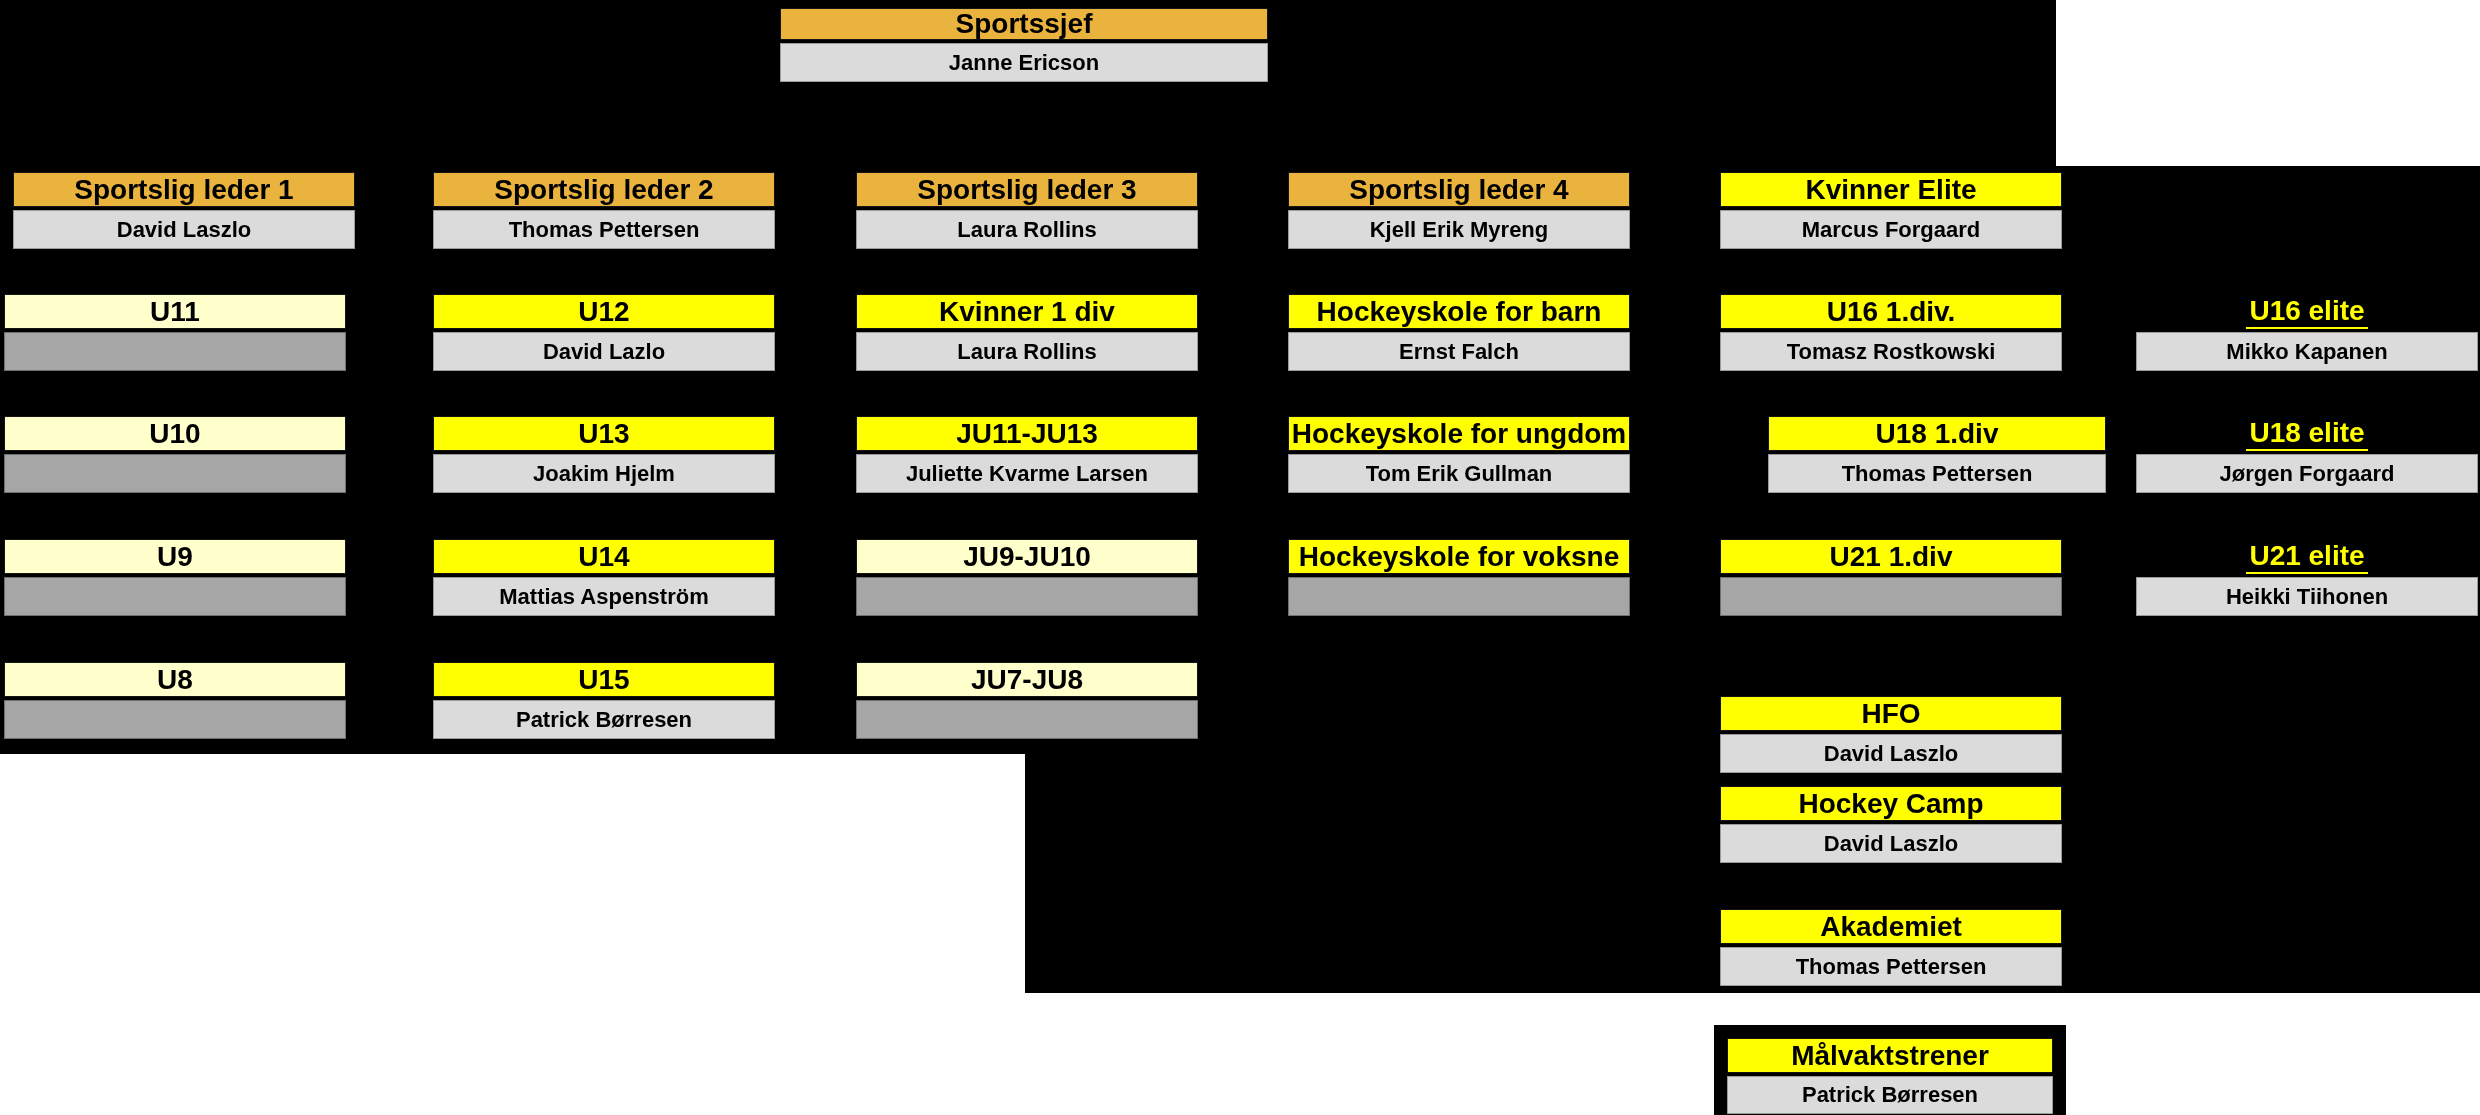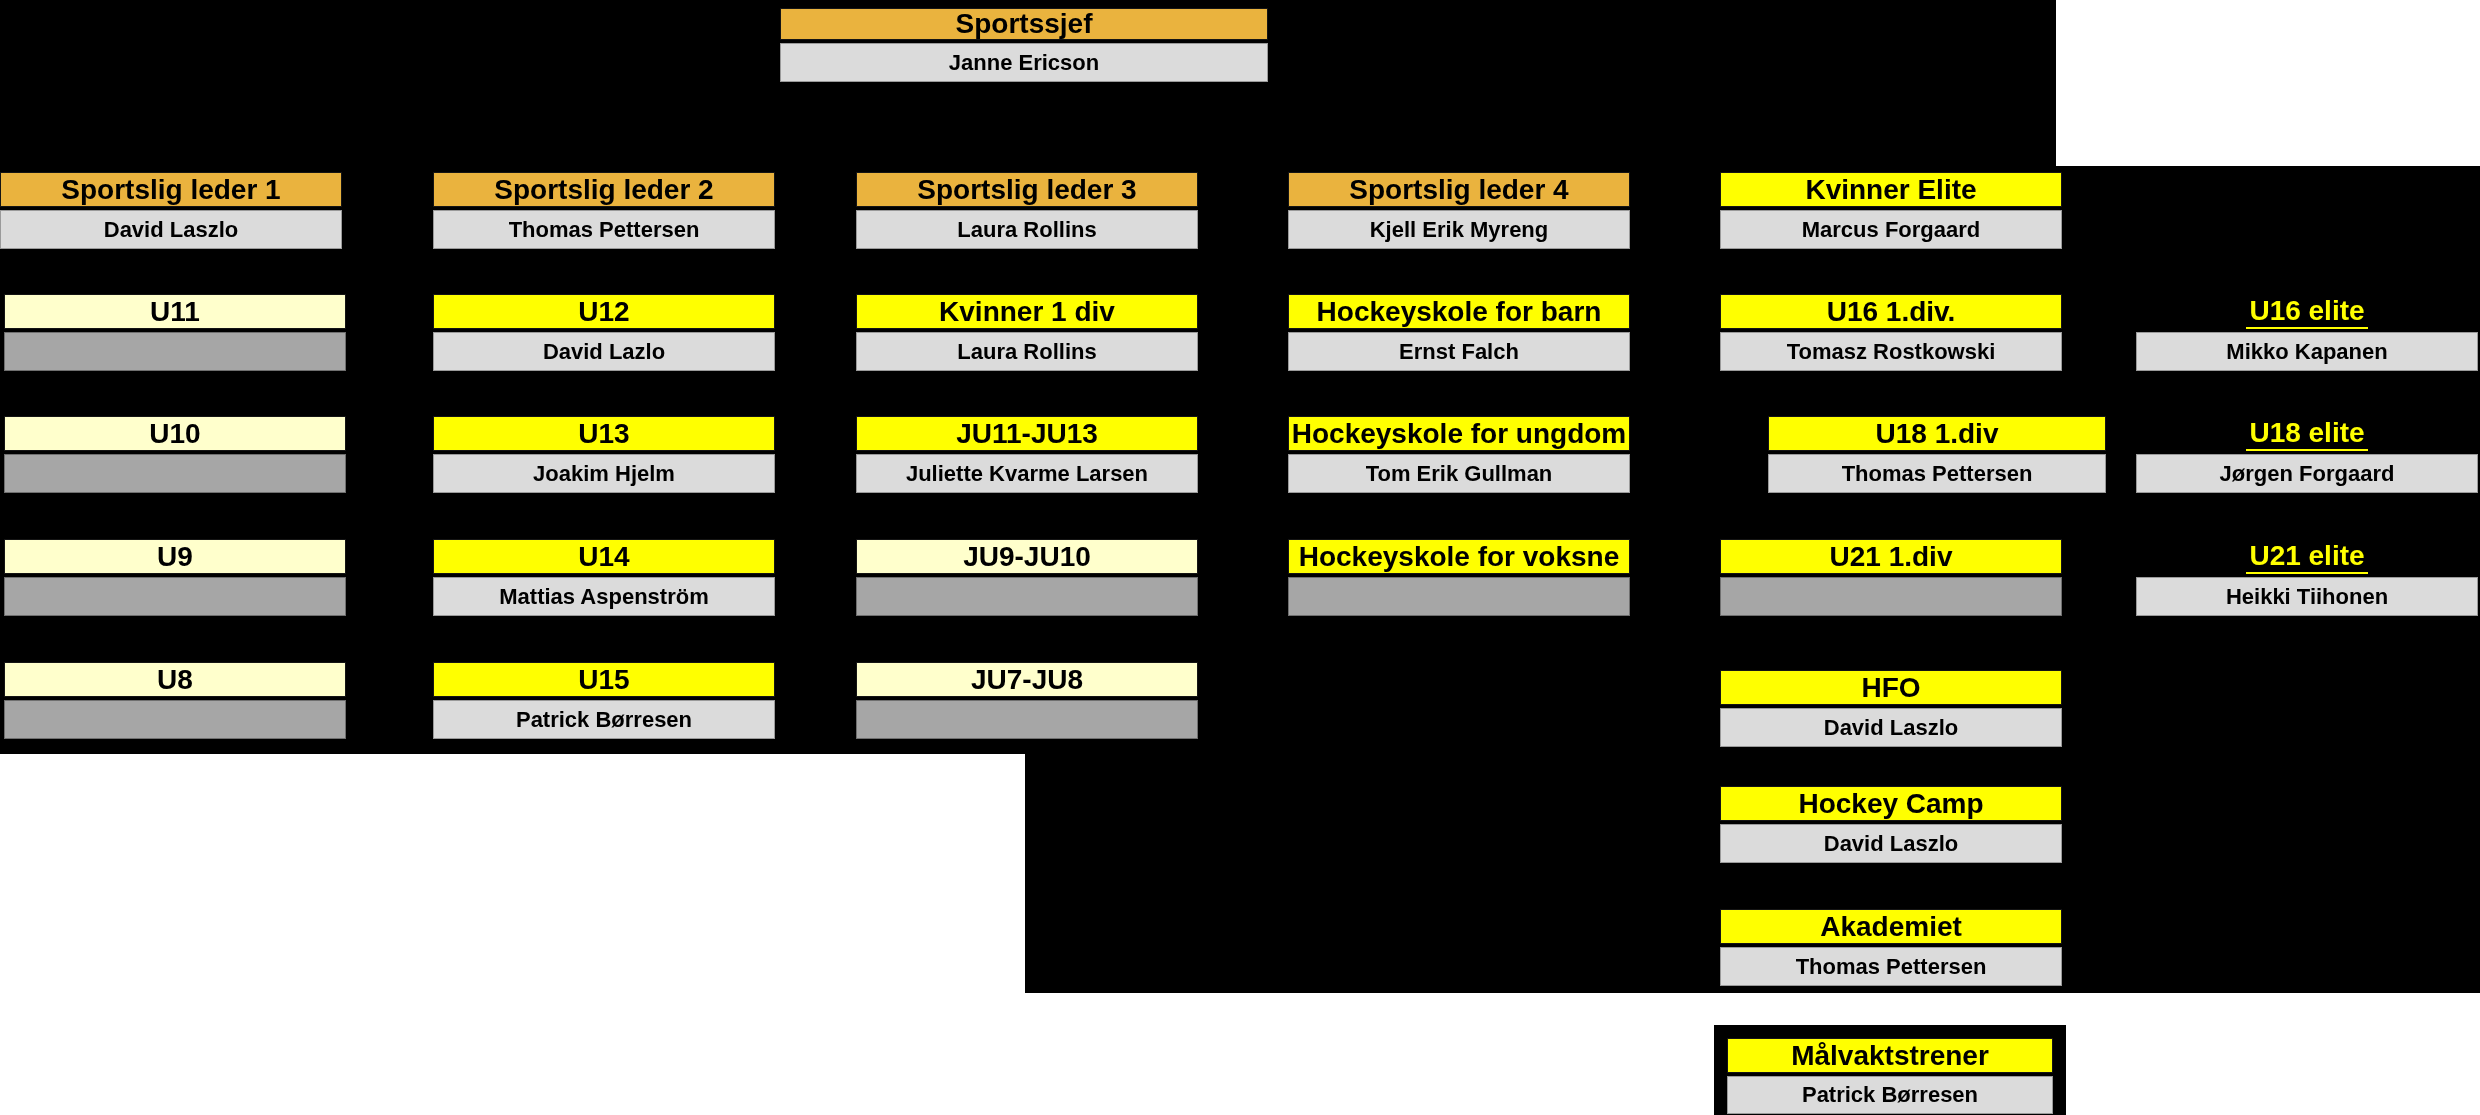--- a/index.html
+++ b/index.html
@@ -64,21 +64,21 @@
 
   <div class="bg black" style="left:0;top:0;width:2056px;height:166px"></div>
   <div class="bg black" style="left:0;top:166px;width:2480px;height:588px"></div>
   <div class="bg black" style="left:1025px;top:754px;width:1455px;height:239px"></div>
 
   <div class="org-box root" style="left:780px;top:8px;width:488px">
     <div class="hdr gold">Sportssjef</div>
     <div class="bdy">Janne Ericson</div>
   </div>
 
-<div class="org-box" style="left: 0; top: 172px; width: 342px;">
+<div class="org-box" style="left: 13px; top: 172px; width: 342px;">
       <div class="hdr gold">Sportslig leder 1</div>
       <div class="bdy">David Laszlo</div>
     </div>
     <div class="org-box" style="left: 4px; top: 294px; width: 342px;">
       <div class="hdr cream">U11</div>
       <div class="bdy empty"></div>
     </div>
     <div class="org-box" style="left: 4px; top: 416px; width: 342px;">
       <div class="hdr cream">U10</div>
       <div class="bdy empty"></div>
@@ -156,21 +156,21 @@
       <div class="bdy">Tomasz Rostkowski</div>
     </div>
     <div class="org-box" style="left: 1720px; top: 416px; width: 386px; padding-left: 48px;">
       <div class="hdr yellow">U18 1.div</div>
       <div class="bdy">Thomas Pettersen</div>
     </div>
     <div class="org-box" style="left: 1720px; top: 539px; width: 342px;">
       <div class="hdr yellow">U21 1.div</div>
       <div class="bdy empty"></div>
     </div>
-    <div class="org-box" style="left: 1720px; top: 670px; width: 342px;">
+    <div class="org-box" style="left: 1720px; top: 696px; width: 342px;">
       <div class="hdr yellow">HFO</div>
       <div class="bdy">David Laszlo</div>
     </div>
     <div class="org-box" style="left: 1720px; top: 786px; width: 342px; border-radius: 25px;">
       <div class="hdr yellow">Hockey Camp</div>
       <div class="bdy">David Laszlo</div>
     </div>
     <div class="org-box" style="left: 1720px; top: 909px; width: 342px;">
       <div class="hdr yellow">Akademiet</div>
       <div class="bdy">Thomas Pettersen</div>

